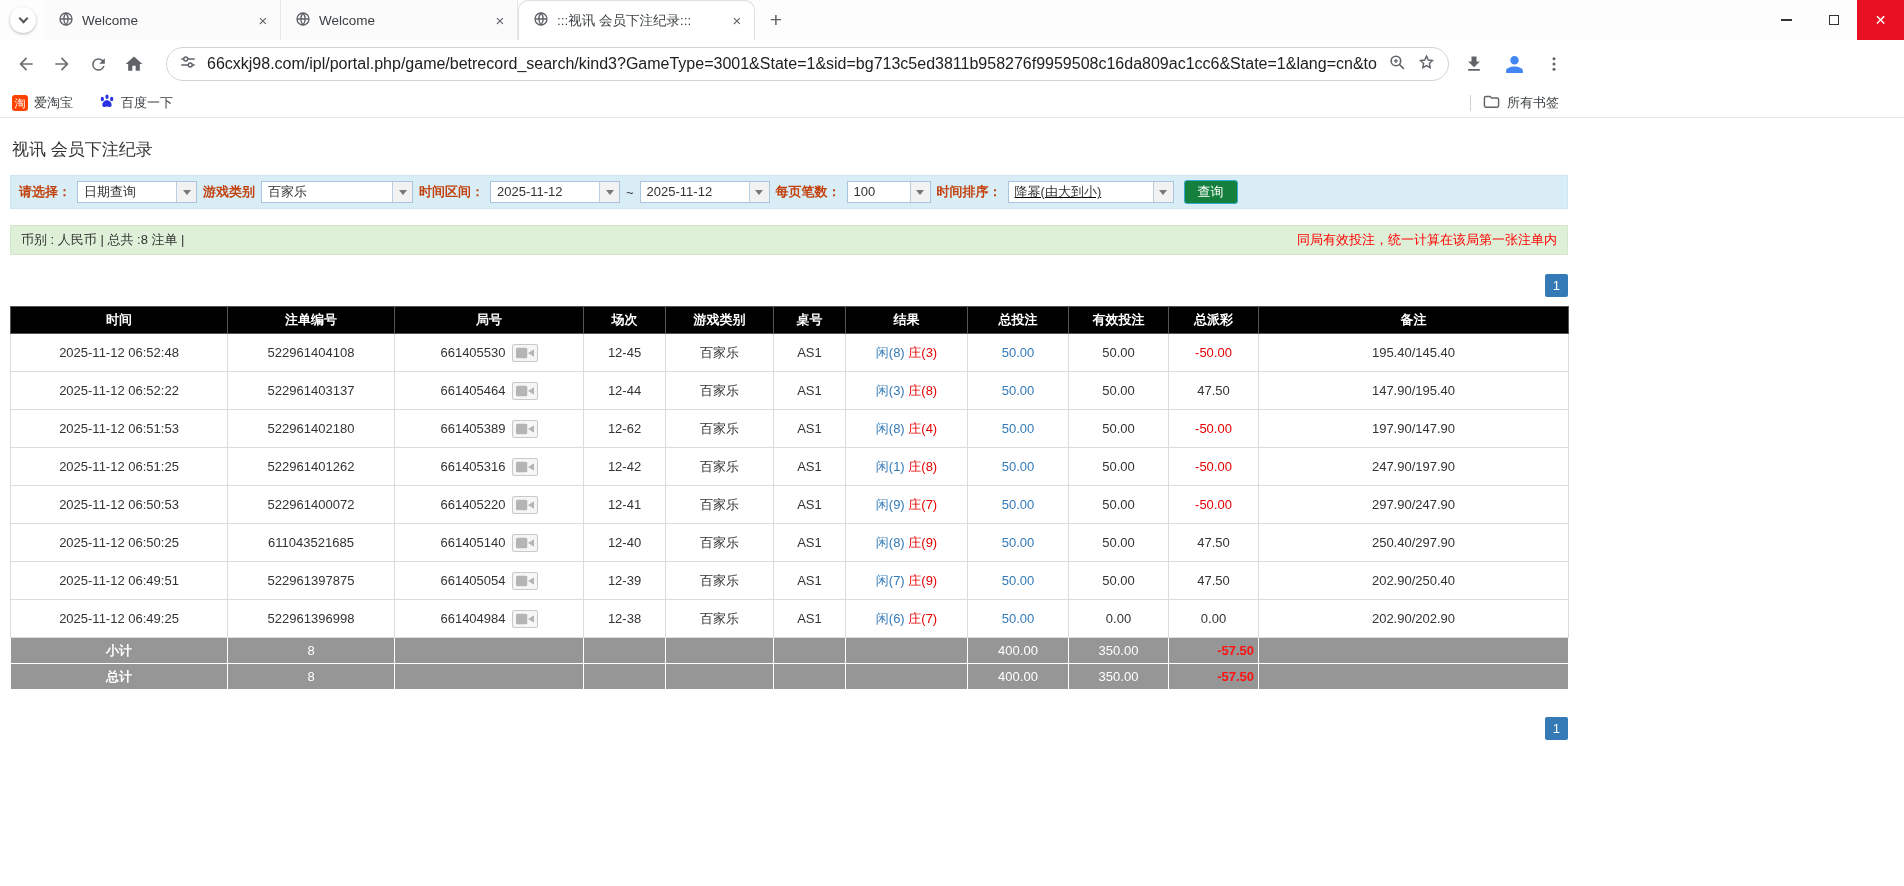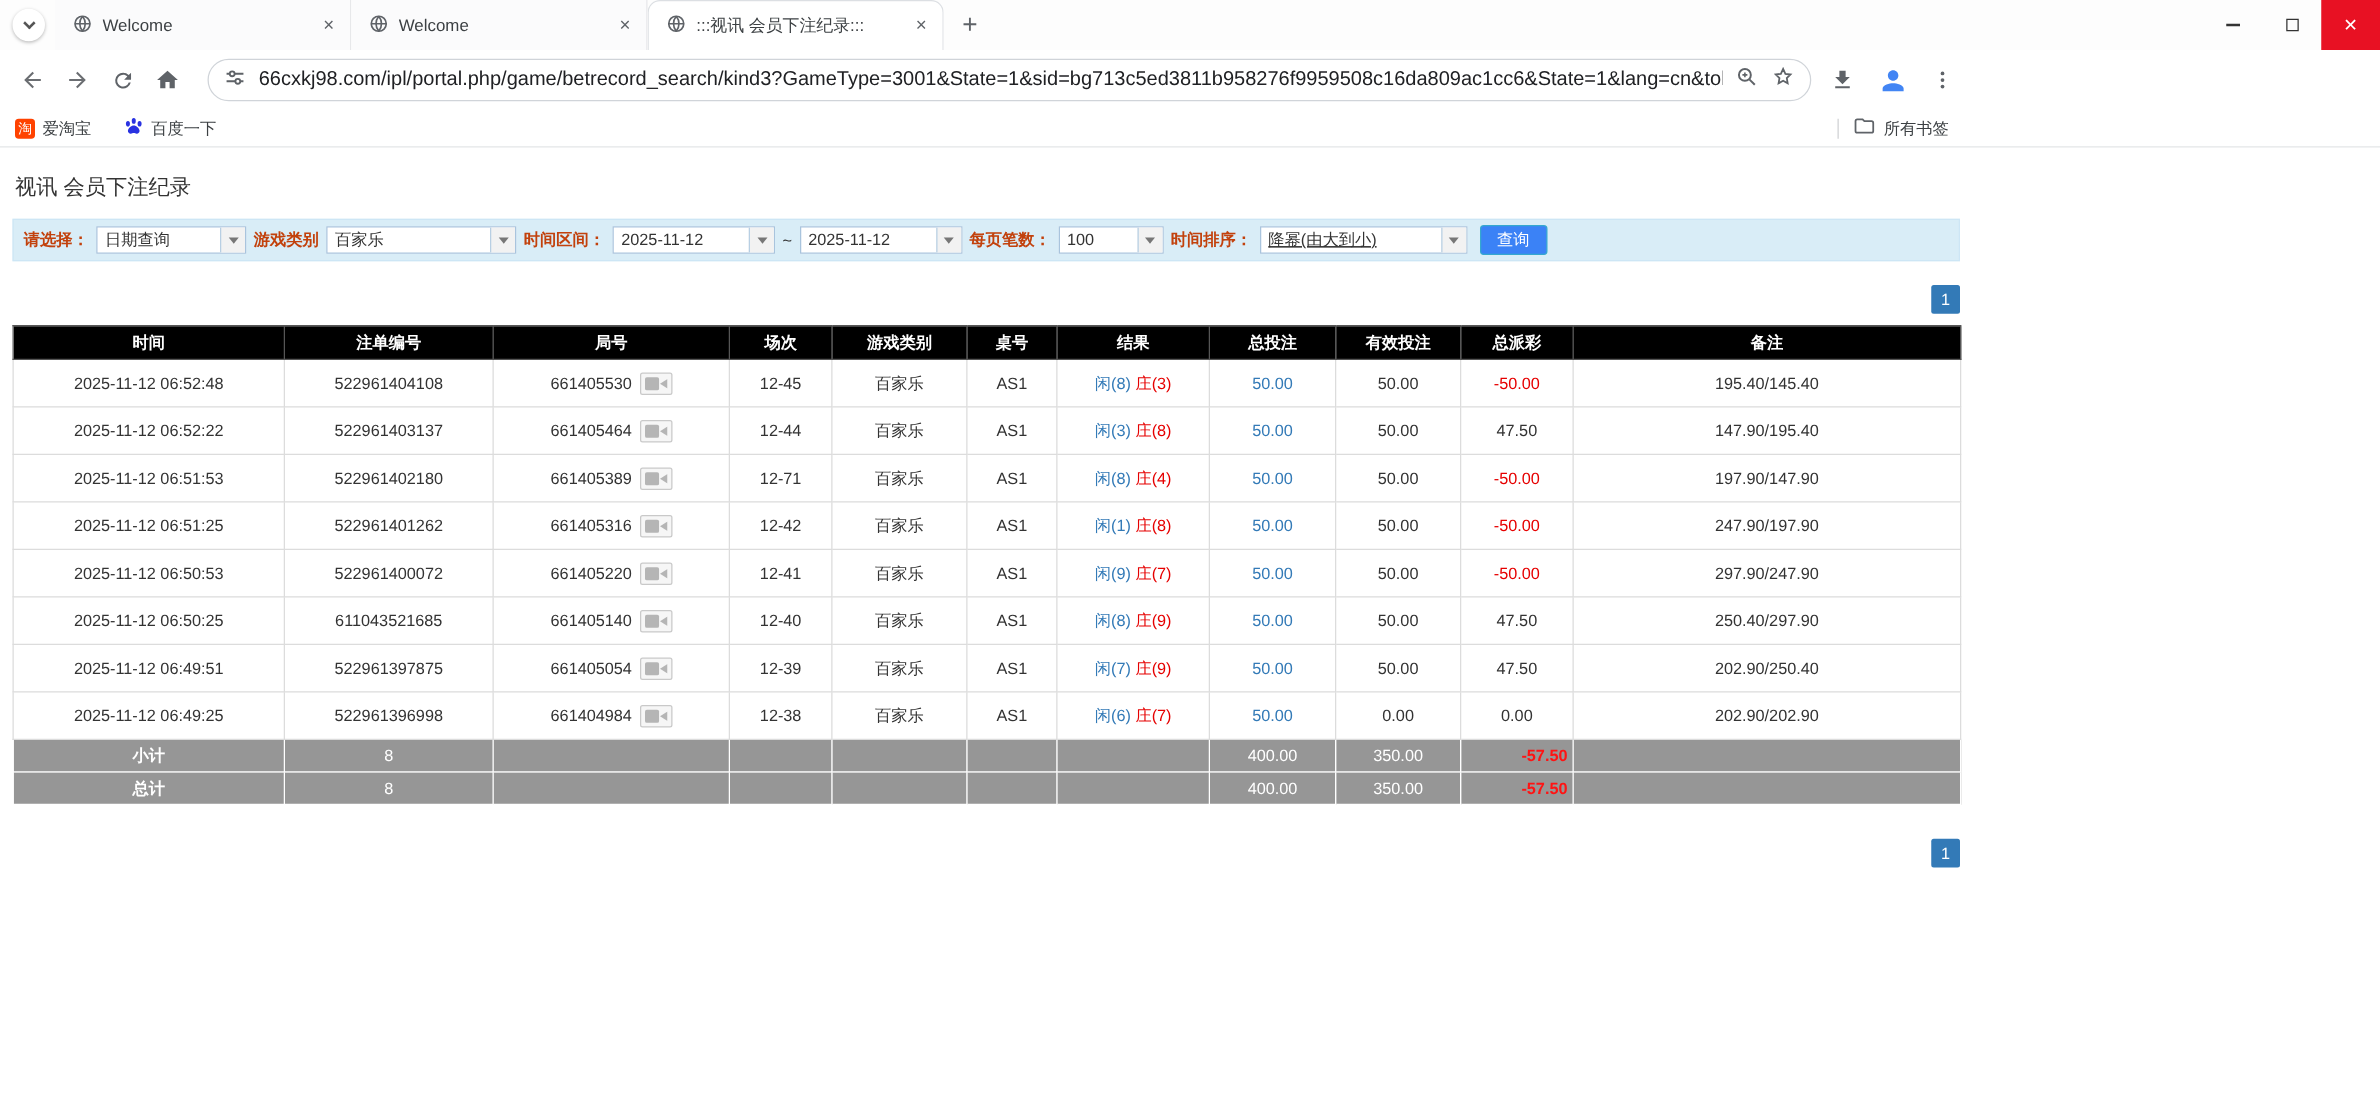--- a/index.html
+++ b/index.html
@@ -48,21 +48,21 @@
   .page-title { font-size:17px; font-weight:400; color:#333; margin:20px 0 14px 2px; }
   .filterbar { height:34px; background:#d9edf7; border:1px solid #cde6f5; display:flex; align-items:center;
     gap:6px; padding:0 8px; font-size:13px; }
   .flabel { color:#c2410c; font-weight:bold; white-space:nowrap; }
   .combo { display:flex; height:22px; background:#fff; border:1px solid #a9c4dd; }
   .combo-text { flex:1; padding:0 6px; line-height:20px; font-size:13px; color:#333; white-space:nowrap; overflow:hidden; }
   .combo-arrow { width:20px; border-left:1px solid #b8cfe3; background:#f2f2f2; display:flex; align-items:center; justify-content:center; }
   .arr { width:0; height:0; border-left:4px solid transparent; border-right:4px solid transparent; border-top:5px solid #777; }
   .w-select { width:120px; } .w-game { width:152px; } .w-date { width:130px; } .w-size { width:84px; } .w-sort { width:166px;text-decoration:underline; }
   .tilde { color:#333; }
-  .search-btn { height:24px; padding:0 13px; margin-left:4px; background:#3b82f6; border:1px solid #35a8cf;
+  .search-btn { height:24px; padding:0 13px; margin-left:4px; background:#15803d; border:1px solid #35a8cf;
     border-radius:3px; color:#fff; font-size:13px; display:flex; align-items:center; }
   .summarybar { margin-top:16px; height:30px; background:#dff0d8; border:1px solid #d2e8c8; display:flex;
     align-items:center; justify-content:space-between; padding:0 10px; font-size:13px; color:#333; }
   .summary-right { color:#ff0000; }
   .pager { display:flex; justify-content:flex-end; margin-top:19px; }
   .pager.bottom { margin-top:27px; }
   .page-btn { padding:5px 8px; background:#337ab7; color:#fff; font-size:13px; line-height:1; border-radius:2px; }
   
   .bet-table { width:1558px; border-collapse:collapse; table-layout:fixed; margin-top:9px; }
   .bet-table th { background:#000; color:#fff; font-size:13px; font-weight:bold; height:27px;
@@ -265,20 +265,24 @@
     <span class="flabel">时间排序：</span>
     <div class="combo w-sort">
       <span class="combo-text">降幂(由大到小)</span>
       <span class="combo-arrow">
           <span class="arr"></span>
         </span>
     </div>
     <div class="search-btn">查询</div>
   </div>
 
+  <div class="summarybar">
+    <span>币别 : 人民币 | 总共 :8 注单 |</span>
+    <span class="summary-right">同局有效投注，统一计算在该局第一张注单内</span>
+  </div>
 
   <div class="pager top">
     <span class="page-btn">1</span>
   </div>
 
   <table class="bet-table">
     <colgroup>
       <col style="width:217px">
         <col style="width:167px">
         <col style="width:189px">
@@ -354,21 +358,21 @@
         <td>522961402180</td>
         <td><span class="round-wrap">
               <span>661405389</span>
               <span class="vicon">
                 <svg width="18" height="12" viewBox="0 0 24 16">
                   <rect x="0" y="1" width="15" height="14" rx="2" fill="#b5b5b5"></rect>
                   <path d="M16 8l8-5v10z" fill="#b5b5b5"></path>
                 </svg>
               </span>
             </span></td>
-        <td>12-71</td>
+        <td>12-62</td>
         <td>百家乐</td>
         <td>AS1</td>
         <td><span class="player">闲(8)</span> <span class="banker">庄(4)</span></td>
         <td class="blue">50.00</td>
         <td>50.00</td>
         <td class="red">-50.00</td>
         <td>197.90/147.90</td>
       </tr>
       <tr>
         <td>2025-11-12 06:51:25</td>

